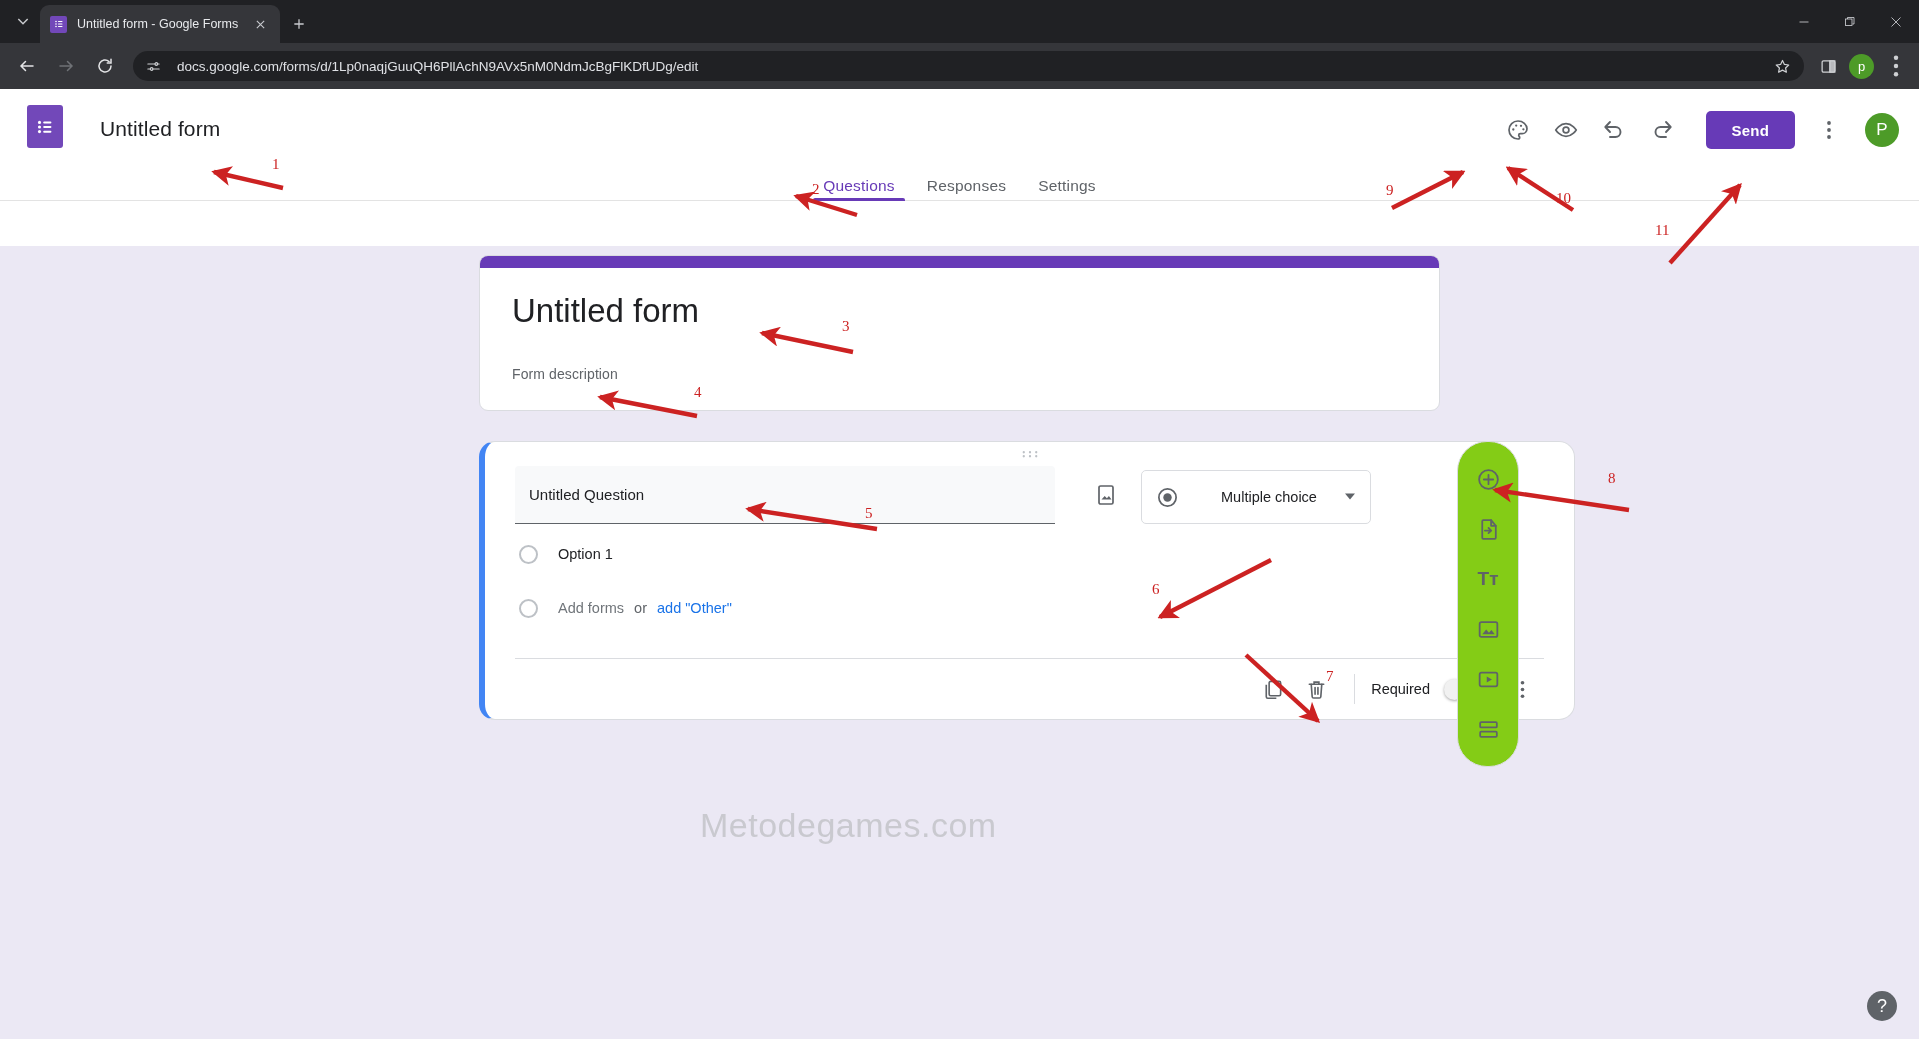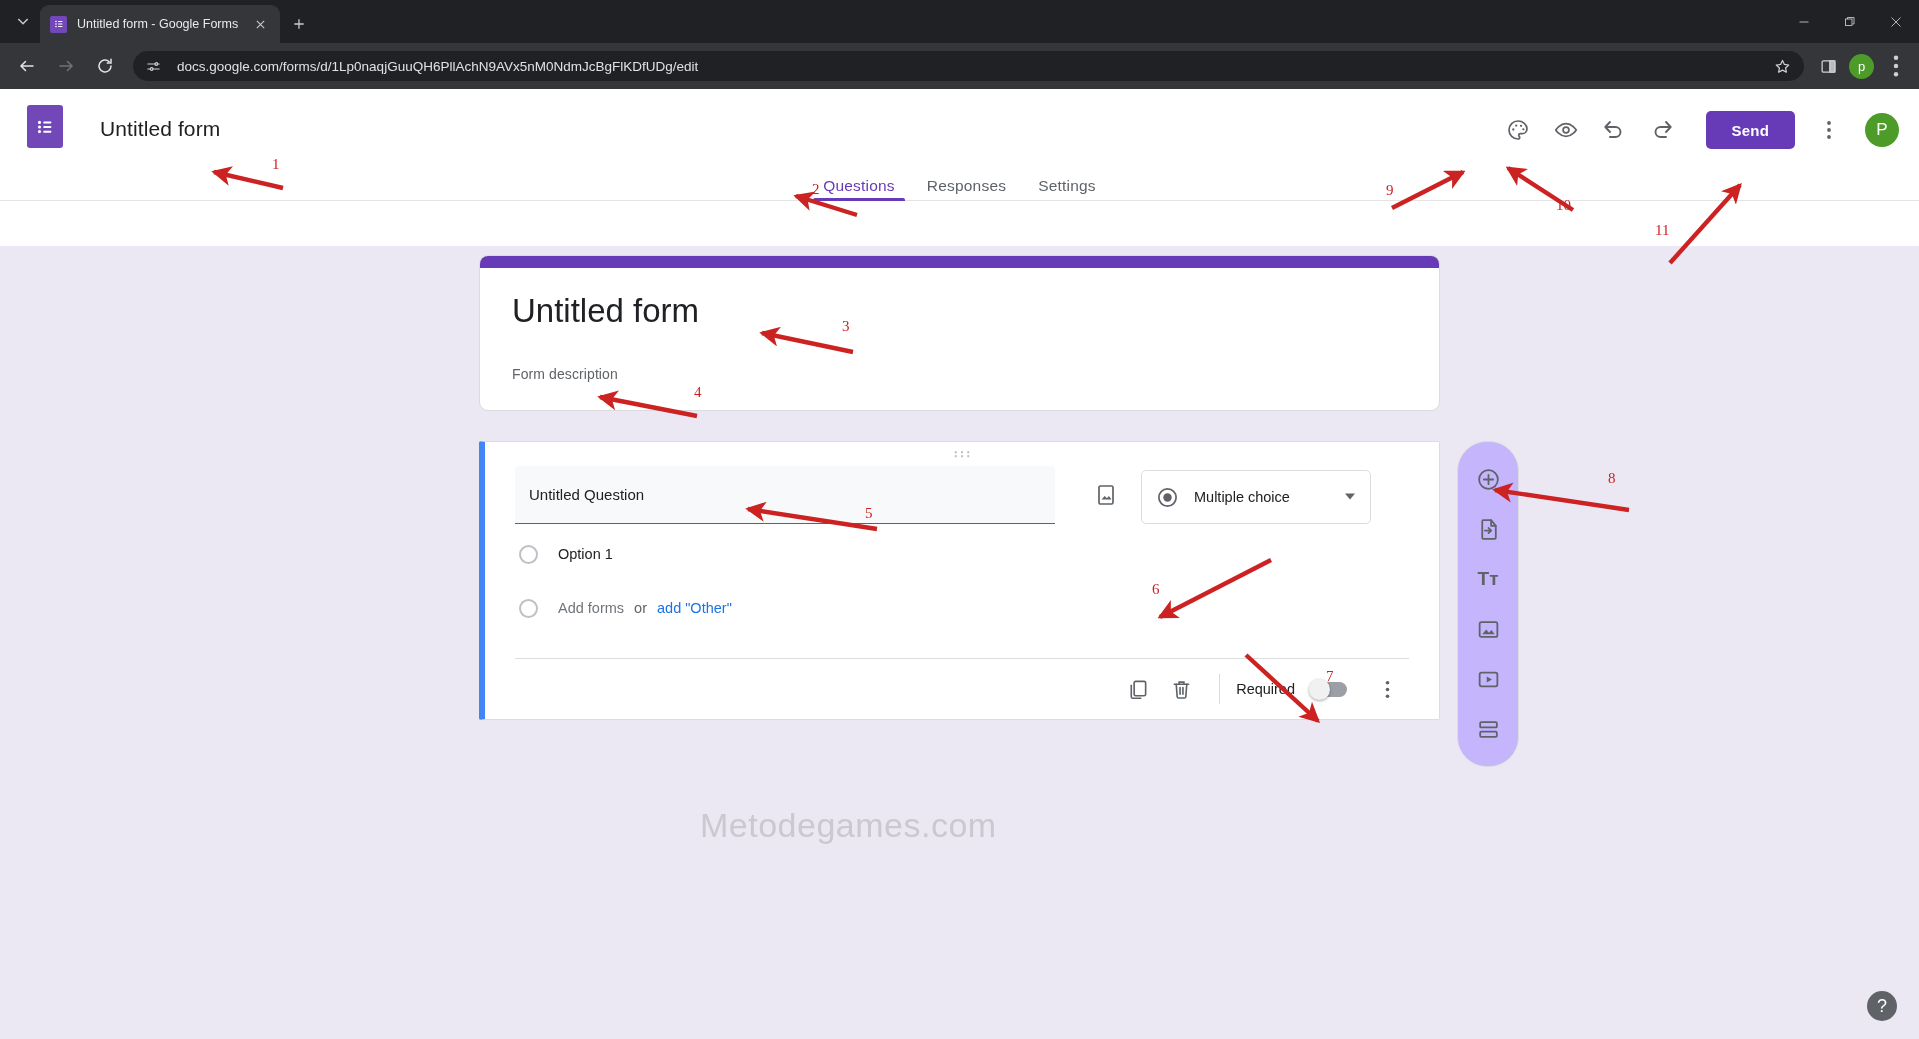--- a/index.html
+++ b/index.html
@@ -155,22 +155,22 @@
   .form-title-big {
     font-size: 33px; color: #202124; font-weight: normal; letter-spacing: 0;
     padding-bottom: 8px;
   }
   .form-desc {
     font-size: 14px; color: #5f6368; margin-top: 28px; letter-spacing: .1px;
   }
 
   
   .q-card {
-    position: absolute; left: 479px; top: 195px; width: 961px;
-    background: #fff; border-radius: 2px; border: 1px solid #dadce0;
+    position: absolute; left: 479px; top: 195px; width: 1096px;
+    background: #fff; border-radius: 16px; border: 1px solid #dadce0;
     border-left: 6px solid #4285f4; overflow: hidden;
   }
   .drag-handle {
     height: 18px; display: flex; align-items: center; justify-content: center;
     padding-top: 6px;
   }
   .drag-handle svg { width: 22px; height: 8px; }
   .q-body { padding: 6px 30px 0 30px; }
   .q-row { display: flex; align-items: flex-start; }
   .q-title-wrap { flex: 1; max-width: 540px; }
@@ -185,21 +185,21 @@
     display: flex; align-items: center; justify-content: center; flex:none;
   }
   .q-img-btn svg { width: 24px; height: 24px; }
   .q-type-select {
     width: 230px; height: 54px; margin-top: 4px; border: 1px solid #dadce0;
     border-radius: 5px; display: flex; align-items: center; padding: 0 14px;
     background: #fff; flex:none;
   }
   .q-type-icon { width: 23px; height: 23px; flex:none; }
   .q-type-icon svg { width: 23px; height: 23px; }
-  .q-type-label { flex: 1; margin-left: 15px; font-size: 14.5px; color: #202124; }
+  .q-type-label { flex: 1; margin-left: 15px; font-size: 14.5px; color: #202124; text-align: center; }
   .q-type-caret svg { width: 12px; height: 12px; }
 
   .opt-row { display: flex; align-items: center; height: 48px; margin-top: 6px; }
   .opt-radio {
     width: 19px; height: 19px; border: 2px solid #bdc1c6; border-radius: 50%;
     flex: none; margin-left: 4px;
   }
   .opt-label { margin-left: 20px; font-size: 14.5px; color: #202124; }
   .opt-label.muted { color: #70757a; }
   .opt-or { margin-left: 10px; font-size: 14.5px; color: #5f6368; }
@@ -227,21 +227,21 @@
   }
   .toggle::after {
     content: ""; position: absolute; left: -2px; top: -3px;
     width: 21px; height: 21px; background: #f1f1f1; border-radius: 50%;
     box-shadow: 0 1px 3px rgba(0,0,0,.35);
   }
 
   
   .side-toolbar {
     position: absolute; left: 1457px; top: 195px; width: 62px;
-    background: #c4b5fd; border-radius: 30px; border: 1px solid #dadce0;
+    background: #84cc16; border-radius: 30px; border: 1px solid #dadce0;
     padding: 12px 16px; display: flex; flex-direction: column; align-items: center;
   }
   .st-btn {
     width: 44px; height: 44px; border-radius: 50%; display: flex;
     align-items: center; justify-content: center; margin: 3px 0;
   }
   .st-btn svg { width: 25px; height: 25px; }
   .st-tt { font-size: 19px; color: #5f6368; font-weight: bold; }
 
   
@@ -592,17 +592,17 @@
     </svg>
     <span class="anno-num" style="left:272px;top:156px;">1</span>
     <span class="anno-num" style="left:812px;top:181px;">2</span>
     <span class="anno-num" style="left:842px;top:318px;">3</span>
     <span class="anno-num" style="left:694px;top:384px;">4</span>
     <span class="anno-num" style="left:865px;top:505px;">5</span>
     <span class="anno-num" style="left:1152px;top:581px;">6</span>
     <span class="anno-num" style="left:1326px;top:668px;">7</span>
     <span class="anno-num" style="left:1608px;top:470px;">8</span>
     <span class="anno-num" style="left:1386px;top:182px;">9</span>
-    <span class="anno-num" style="left:1556px;top:197px;">10</span>
+    <span class="anno-num" style="left:1556px;top:190px;">10</span>
     <span class="anno-num" style="left:1655px;top:222px;">11</span>
   </div>
 
 </div>
 
 </body></html>

